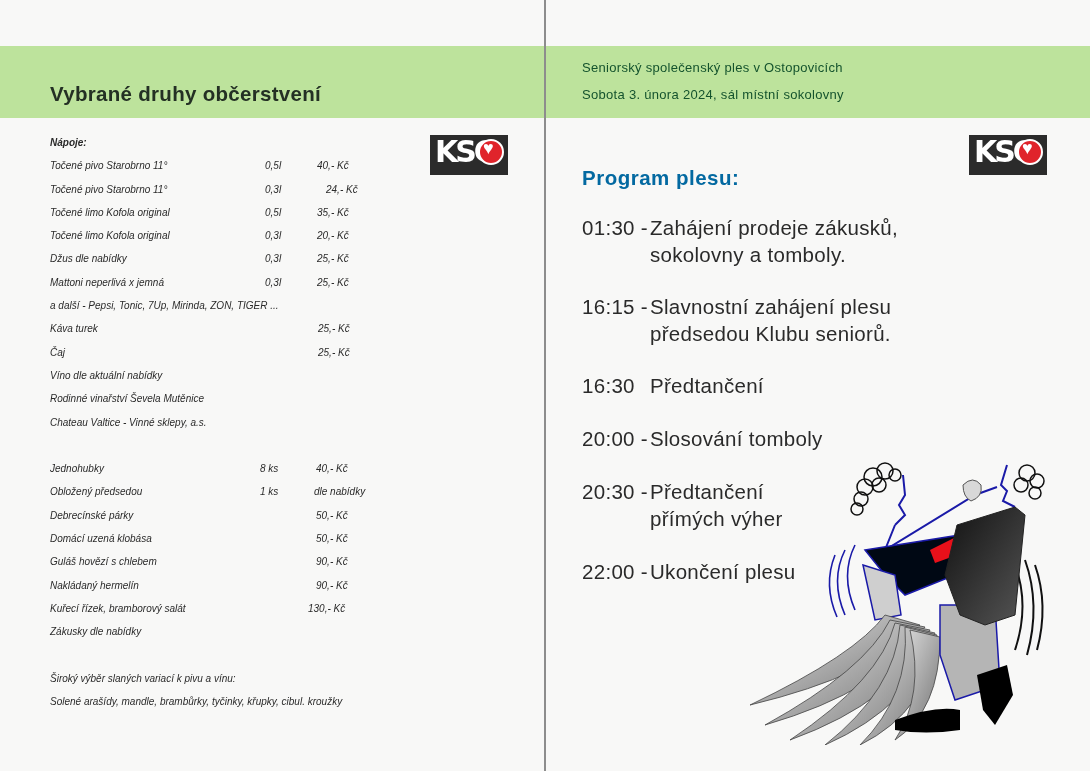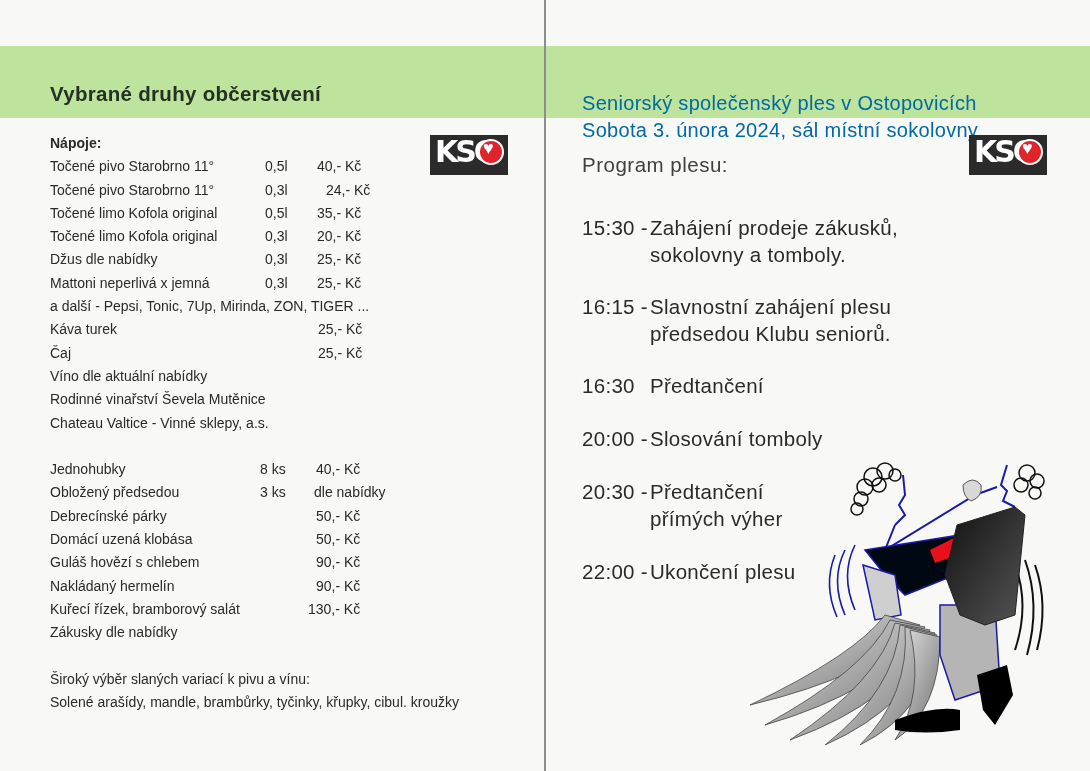--- a/index.html
+++ b/index.html
@@ -20,23 +20,22 @@
     }
     .band.left { left: 0; width: 544px; }
     .band.right { left: 546px; width: 544px; }
     .band-title-left {
       position: absolute; left: 50px; top: 82px;
       font-size: 20.5px; font-weight: bold; color: #243024;
       letter-spacing: 0.3px;
     }
     .band-title-right {
       position: absolute; left: 582px; top: 54px;
-      font-size: 20px; color: #0369a1; line-height: 27px;
+      font-size: 13px; color: #14532d; line-height: 27px;
       letter-spacing: 0.3px;
-      margin-top: 36px;
     }
     .logo {
       position: absolute; width: 78px; height: 40px;
       background: #2b2b2b;
     }
     .logo .inner {
       position: absolute; left: 4px; top: 4px; right: 4px; bottom: 4px;
       background: #fff;
     }
     .logo .kso {
@@ -46,29 +45,29 @@
     }
     .logo .heart {
       position: absolute; right: 4px; top: 4px; width: 26px; height: 26px;
       border-radius: 50%; background: #e0242b;
       border: 2px solid #fff; box-sizing: border-box;
     }
     .logo .heart::after {
       content: "♥"; position: absolute; left: 3px; top: -3px;
       color: #fff; font-size: 18px;
     }
-    .menu { position: absolute; left: 50px; top: 133px; font-size: 14px; }
+    .menu { position: absolute; left: 50px; top: 133px; font-size: 10px; font-style: italic; }
     .menu .head { font-weight: bold; height: 23.3px; line-height: 20px; }
     .menu .row { position: relative; height: 23.3px; line-height: 20px; white-space: nowrap; }
     .menu .row .c2 { position: absolute; }
     .menu .row .c3 { position: absolute; }
     .section-gap { height: 23.3px; }
     .prog-title {
-      position: absolute; left: 582px; top: 153px;
-      font-size: 20.5px; font-weight: normal; color: #404040; letter-spacing: 0.5px;
+      position: absolute; left: 582px; top: 166px;
+      font-size: 20.5px; font-weight: bold; color: #0369a1; letter-spacing: 0.5px;
     }
     .prog {
       position: absolute; left: 582px; font-size: 20.5px; line-height: 27px;
       color: #2a2a2a; letter-spacing: 0.3px;
     }
     .prog .t { position: absolute; left: 0; white-space: nowrap; }
     .prog .d { position: absolute; left: 68px; white-space: nowrap; }
     .dancers { position: absolute; left: 745px; top: 455px; width: 310px; height: 290px; }
   </style>
 </head>
@@ -97,21 +96,21 @@
   <div class="row"><span>a další - Pepsi, Tonic, 7Up, Mirinda, ZON, TIGER ...</span></div>
   <div class="row"><span>Káva turek</span><span class="c3" style="left:268px">25,- Kč</span></div>
   <div class="row"><span>Čaj</span><span class="c3" style="left:268px">25,- Kč</span></div>
   <div class="row"><span>Víno dle aktuální nabídky</span></div>
   <div class="row"><span>Rodinné vinařství Ševela Mutěnice</span></div>
   <div class="row"><span>Chateau Valtice - Vinné sklepy, a.s.</span></div>
 
   <div class="section-gap"></div>
 
   <div class="row"><span>Jednohubky</span><span class="c2" style="left:210px">8 ks</span><span class="c3" style="left:266px">40,- Kč</span></div>
-  <div class="row"><span>Obložený předsedou</span><span class="c2" style="left:210px">3 ks</span><span class="c3" style="left:264px">dle nabídky</span></div>
+  <div class="row"><span>Obložený předsedou</span><span class="c2" style="left:210px">1 ks</span><span class="c3" style="left:264px">dle nabídky</span></div>
   <div class="row"><span>Debrecínské párky</span><span class="c3" style="left:266px">50,- Kč</span></div>
   <div class="row"><span>Domácí uzená klobása</span><span class="c3" style="left:266px">50,- Kč</span></div>
   <div class="row"><span>Guláš hovězí s chlebem</span><span class="c3" style="left:266px">90,- Kč</span></div>
   <div class="row"><span>Nakládaný hermelín</span><span class="c3" style="left:266px">90,- Kč</span></div>
   <div class="row"><span>Kuřecí řízek, bramborový salát</span><span class="c3" style="left:258px">130,- Kč</span></div>
   <div class="row"><span>Zákusky dle nabídky</span></div>
 
   <div class="section-gap"></div>
 
   <div class="row">Široký výběr slaných variací k pivu a vínu:</div>
@@ -126,21 +125,21 @@
 
 <div class="logo" style="left:969px; top:135px;">
   <div class="inner" style="background:#2b2b2b"></div>
   <span class="kso" style="color:#fff">KSO</span>
   <span class="heart"></span>
 </div>
 
 <div class="prog-title">Program plesu:</div>
 
 <div class="prog" style="top:214px">
-  <span class="t">15:30 -</span>
+  <span class="t">01:30 -</span>
   <span class="d"><span>Zahájení prodeje zákusků,</span><br><span>sokolovny a tomboly.</span></span>
 </div>
 <div class="prog" style="top:293px">
   <span class="t">16:15 -</span>
   <span class="d"><span>Slavnostní zahájení plesu</span><br><span>předsedou Klubu seniorů.</span></span>
 </div>
 <div class="prog" style="top:372px">
   <span class="t">16:30</span>
   <span class="d">Předtančení</span>
 </div>

